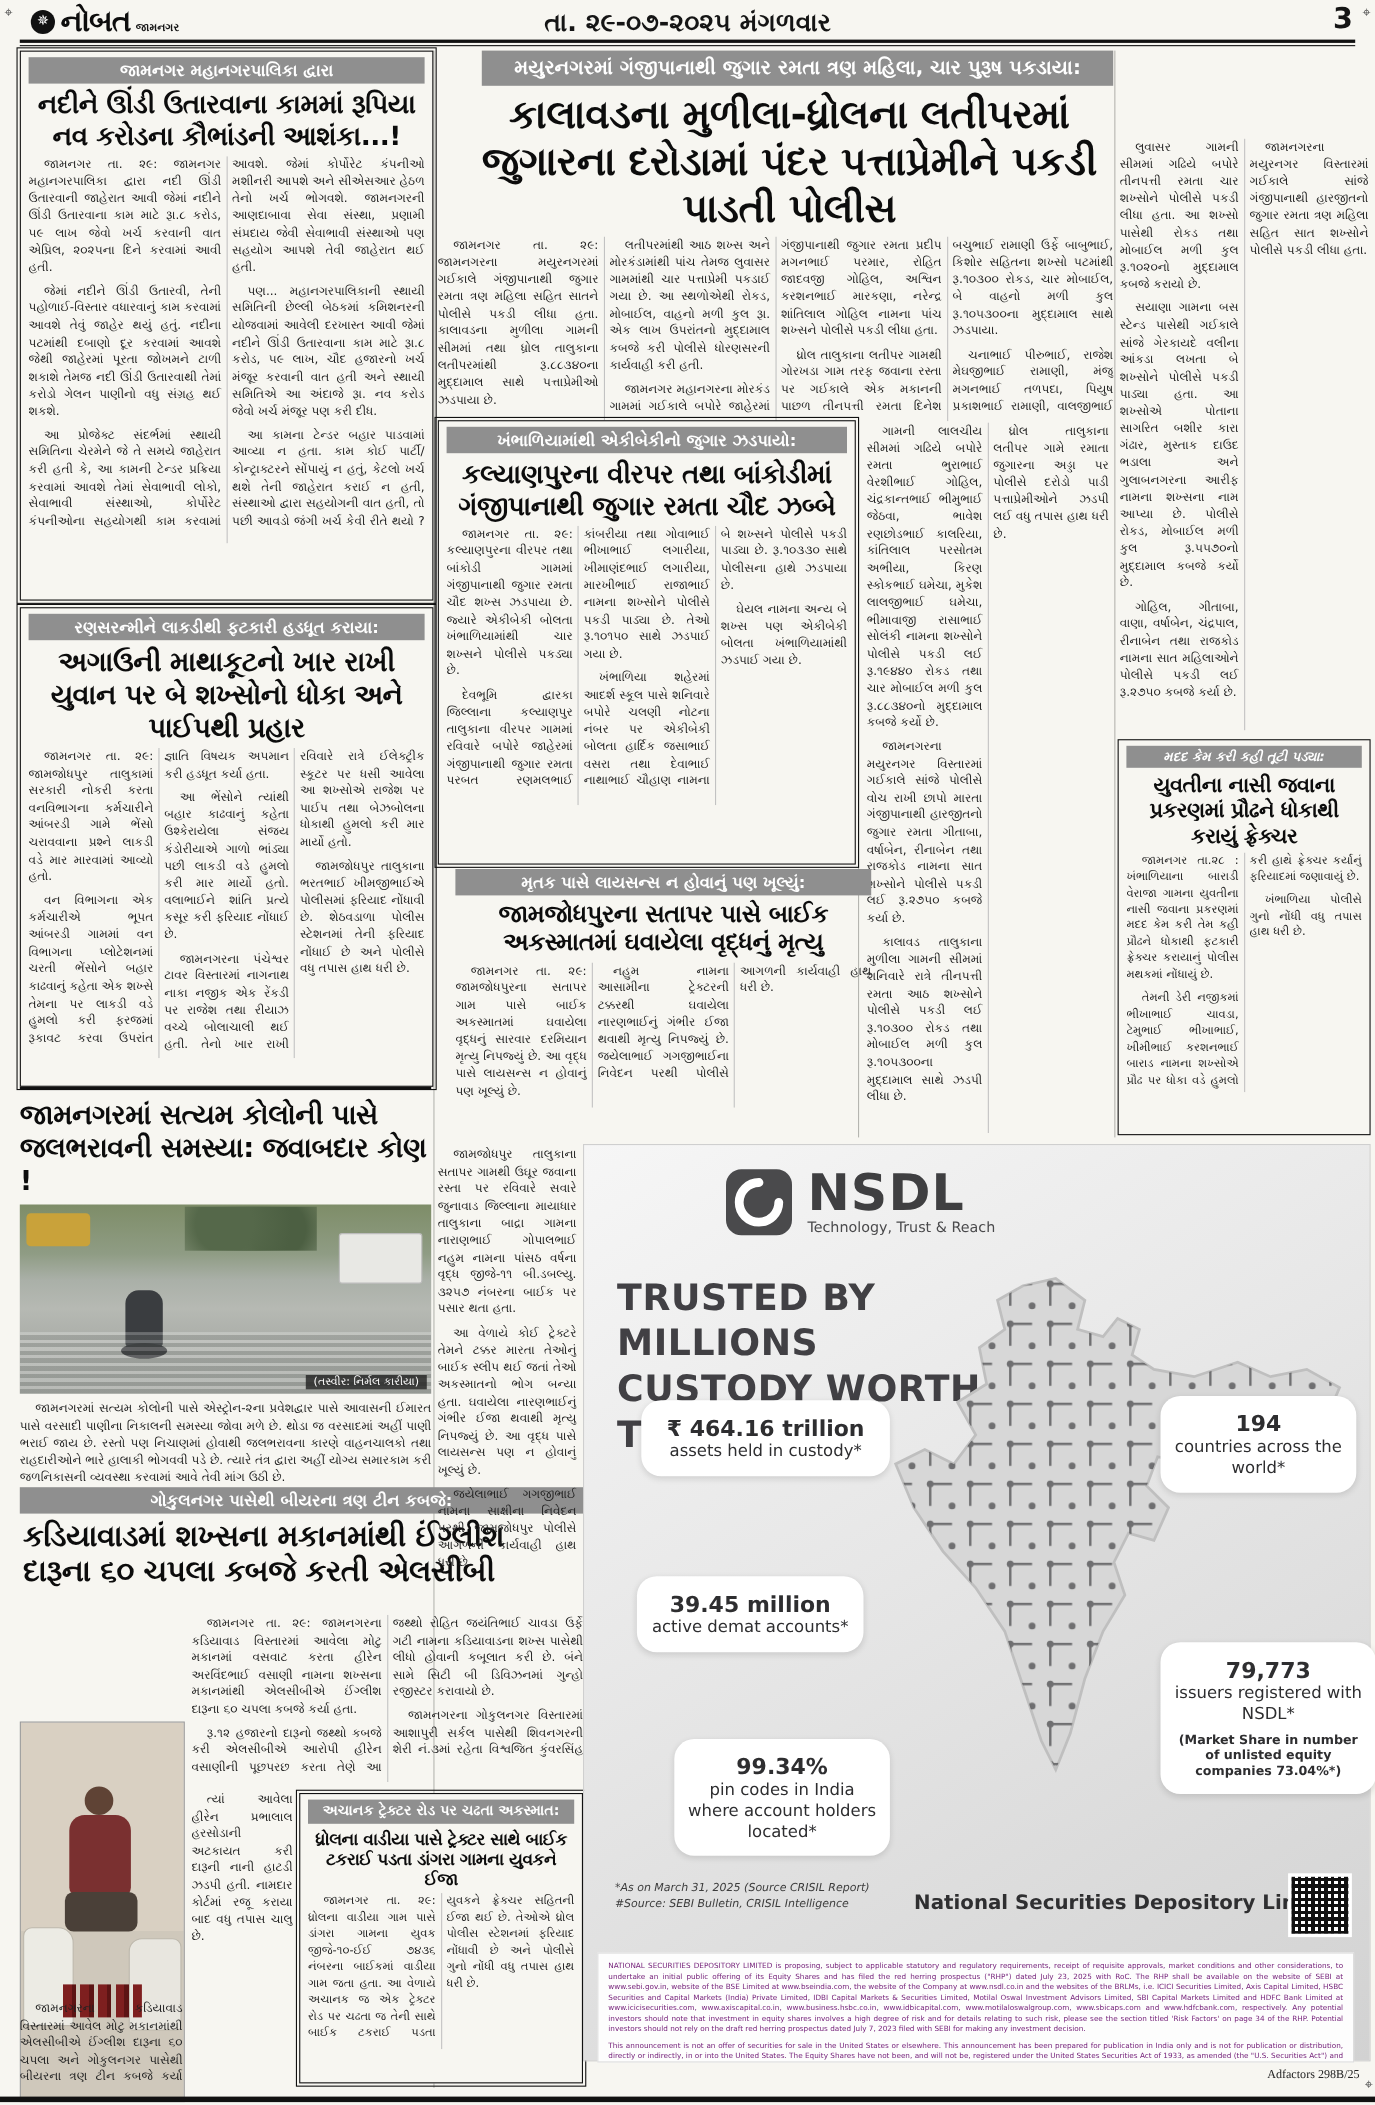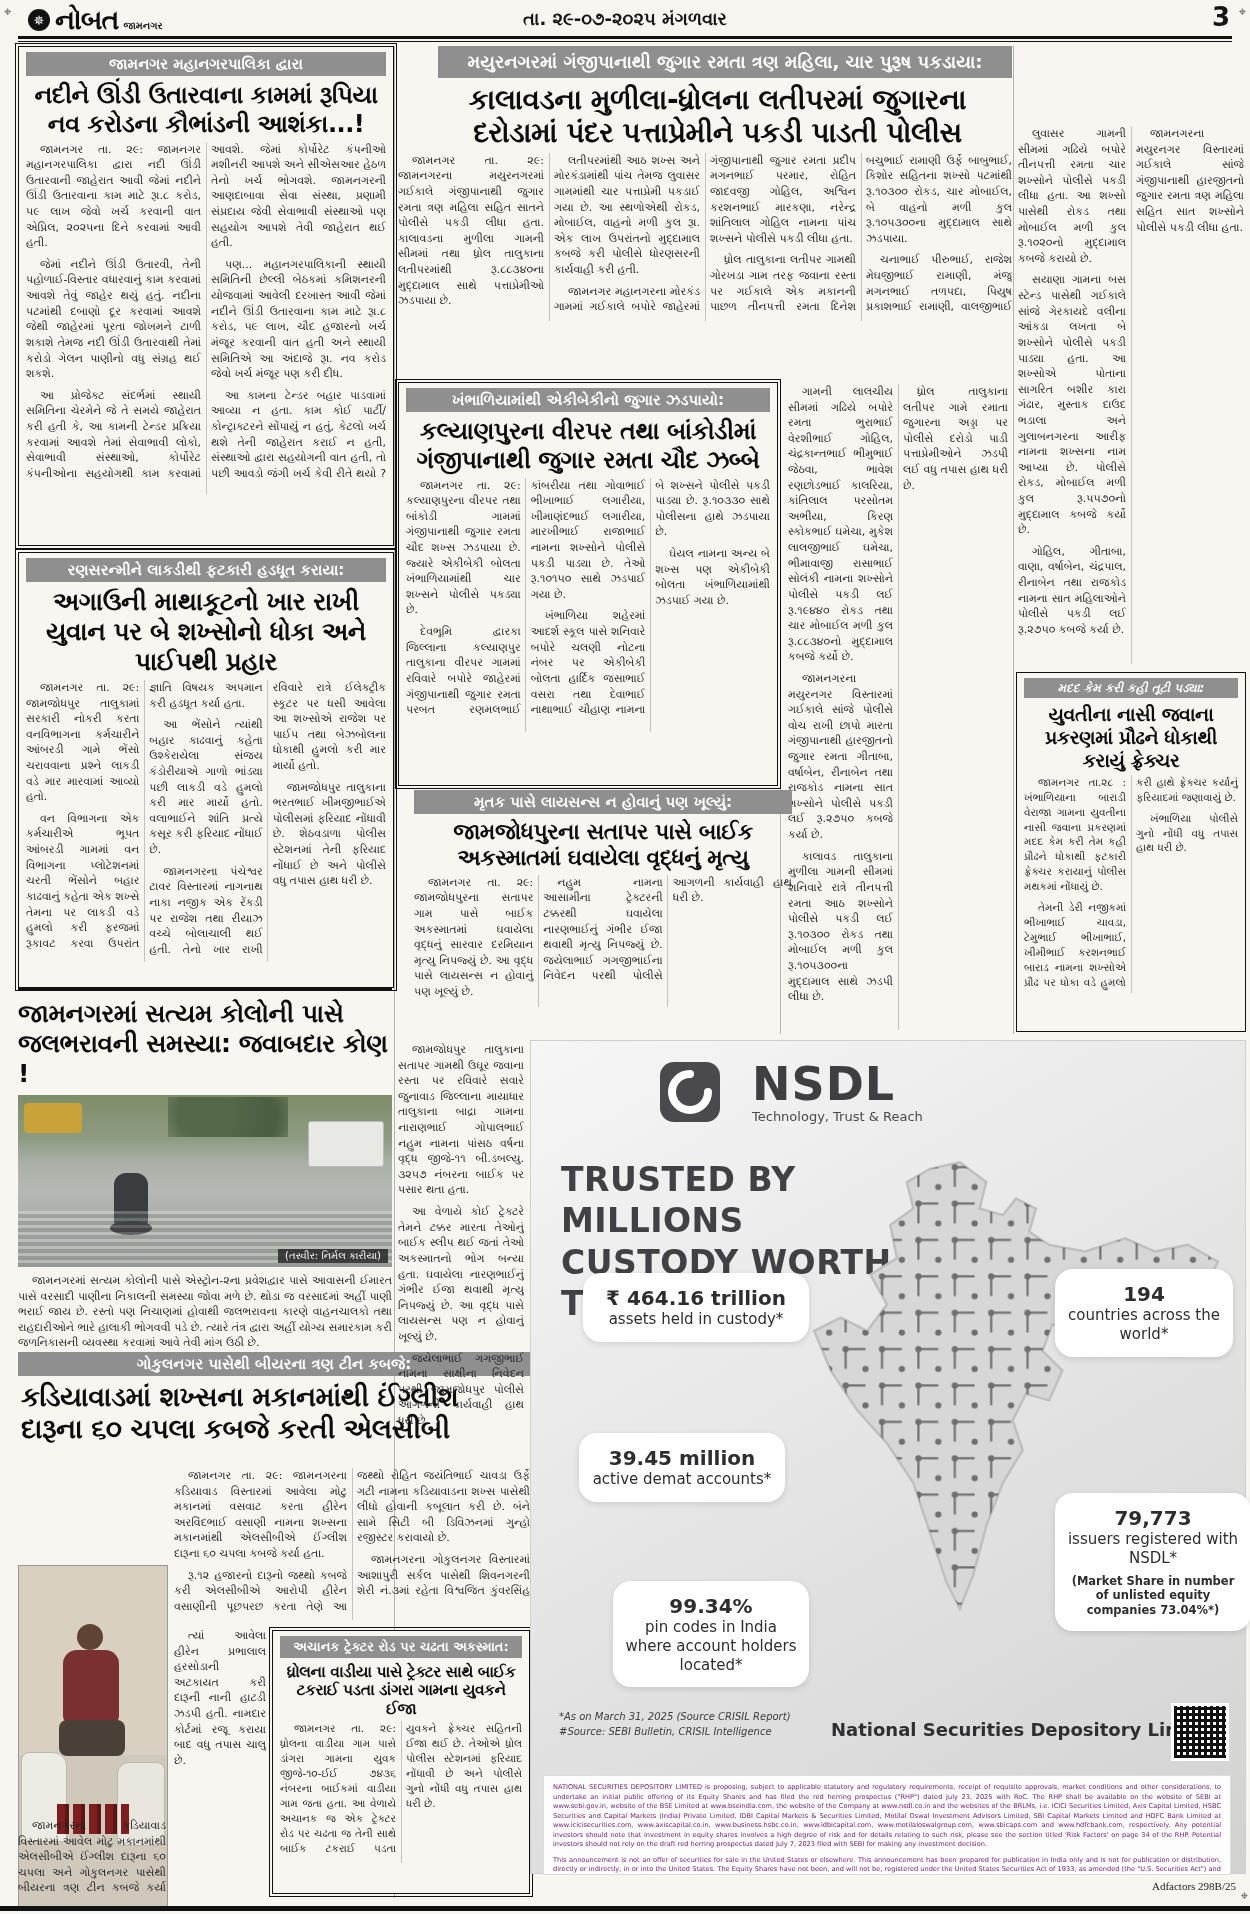--- a/index.html
+++ b/index.html
@@ -5,21 +5,21 @@
   html,body{margin:0;padding:0;background:#e9e7e1;}
   #page{position:relative;width:1250px;height:1914px;background:#f7f6f1;color:#151515;
         font-family:"DejaVu Sans","Liberation Sans",sans-serif;overflow:hidden;}
   .abs{position:absolute;}
   
   .masthead{display:flex;align-items:center;gap:5px;}
   .m-icon{width:22px;height:22px;border-radius:50%;background:#111;color:#fff;display:flex;
           align-items:center;justify-content:center;font-size:13px;}
   .m-name{font-size:27px;font-weight:800;letter-spacing:-1px;color:#0d0d0d;}
   .m-sub{font-size:10px;font-weight:700;margin-top:12px;}
-  .dateline{font-size:18px;font-weight:700;text-align:center;}
+  .dateline{font-size:23px;font-weight:700;text-align:center;}
   .pageno{font-size:26px;font-weight:800;}
   .rule{background:#111;}
   .regmark{color:#555;font-size:13px;}
   
   .kicker{background:#8f8f8f;color:#fff;font-weight:700;text-align:center;padding:3px 4px;
           font-size:15px;line-height:1.2;white-space:nowrap;overflow:hidden;}
   .k-lg{font-size:18px;padding:5px 20px;}
   .hl{font-weight:800;text-align:center;line-height:1.2;letter-spacing:-0.5px;color:#0c0c0c;
       padding:5px 3px 3px;}
   .hl-left{text-align:left;}
@@ -151,21 +151,21 @@
       <div class="kicker" style="font-size:13px;">અચાનક ટ્રેક્ટર રોડ પર ચઢતા અકસ્માત:</div>
       <div class="hl" style="font-size:15.5px;">ધ્રોલના વાડીયા પાસે ટ્રેક્ટર સાથે બાઈક ટકરાઈ પડતા ડાંગરા ગામના યુવકને ઈજા</div>
       <div class="bodytext cols2" style="height:142px;font-size:10.5px;">
         <p>જામનગર તા. ૨૯: ધ્રોલના વાડીયા ગામ પાસે ડાંગરા ગામના યુવક જીજે-૧૦-ઈઈ ૭૪૩૬ નંબરના બાઈકમાં વાડીયા ગામ જતા હતા. આ વેળાયે અચાનક જ એક ટ્રેક્ટર રોડ પર ચઢતા જ તેની સાથે બાઈક ટકરાઈ પડતા યુવકને ફ્રેક્ચર સહિતની ઈજા થઈ છે. તેઓએ ધ્રોલ પોલીસ સ્ટેશનમાં ફરિયાદ નોંધાવી છે અને પોલીસે ગુનો નોંધી વધુ તપાસ હાથ ધરી છે.</p>
       </div>
     </div>
   </div>
 
   <div class="abs" style="left:398px;top:46px;width:614px;height:330px;">
     <div class="kicker k-lg" style="margin-left:40px;">મયુરનગરમાં ગંજીપાનાથી જુગાર રમતા ત્રણ મહિલા, ચાર પુરૂષ પકડાયા:</div>
-    <div class="hl" style="font-size:28px;padding-left:28px;">કાલાવડના મુળીલા-ધ્રોલના લતીપરમાં જુગારના દરોડામાં પંદર પત્તાપ્રેમીને પકડી પાડતી પોલીસ</div>
+    <div class="hl" style="font-size:36px;padding-left:28px;">કાલાવડના મુળીલા-ધ્રોલના લતીપરમાં જુગારના દરોડામાં પંદર પત્તાપ્રેમીને પકડી પાડતી પોલીસ</div>
     <div class="bodytext cols4" style="height:168px;">
       <p>જામનગર તા. ૨૯: જામનગરના મયુરનગરમાં ગઈકાલે ગંજીપાનાથી જુગાર રમતા ત્રણ મહિલા સહિત સાતને પોલીસે પકડી લીધા હતા. કાલાવડના મુળીલા ગામની સીમમાં તથા ધ્રોલ તાલુકાના લતીપરમાંથી રૂ.૮૮૩૪૦ના મુદ્દામાલ સાથે પત્તાપ્રેમીઓ ઝડપાયા છે.</p>
       <p>લતીપરમાંથી આઠ શખ્સ અને મોરકંડામાંથી પાંચ તેમજ લુવાસર ગામમાંથી ચાર પત્તાપ્રેમી પકડાઈ ગયા છે. આ સ્થળોએથી રોકડ, મોબાઈલ, વાહનો મળી કુલ રૂા. એક લાખ ઉપરાંતનો મુદ્દામાલ કબજે કરી પોલીસે ધોરણસરની કાર્યવાહી કરી હતી.</p>
       <p>જામનગર મહાનગરના મોરકંડ ગામમાં ગઈકાલે બપોરે જાહેરમાં ગંજીપાનાથી જુગાર રમતા પ્રદીપ મગનભાઈ પરમાર, રોહિત જાદવજી ગોહિલ, અશ્વિન કરશનભાઈ મારકણા, નરેન્દ્ર શાંતિલાલ ગોહિલ નામના પાંચ શખ્સને પોલીસે પકડી લીધા હતા.</p>
       <p>ધ્રોલ તાલુકાના લતીપર ગામથી ગોરખડા ગામ તરફ જવાના રસ્તા પર ગઈકાલે એક મકાનની પાછળ તીનપત્તી રમતા દિનેશ બચુભાઈ રામાણી ઉર્ફે બાબુભાઈ, કિશોર સહિતના શખ્સો પટમાંથી રૂ.૧૦૩૦૦ રોકડ, ચાર મોબાઈલ, બે વાહનો મળી કુલ રૂ.૧૦૫૩૦૦ના મુદ્દામાલ સાથે ઝડપાયા.</p>
       <p>ચનાભાઈ પીરુભાઈ, રાજેશ મેઘજીભાઈ રામાણી, મંજુ મગનભાઈ તળપદા, પિયુષ પ્રકાશભાઈ રામાણી, વાલજીભાઈ રામાણી નામના શખ્સો રૂ.૩૦૪૦૦ સાથે પોલીસે પકડી લઈ કાલાવડ તાલુકાના મુળીલા ગામે વધુ તપાસ હાથ ધરી છે.</p>
     </div>
   </div>
 
   <div class="abs bodytext cols2" style="left:788px;top:384px;width:220px;height:646px;">
@@ -213,21 +213,21 @@
     <div class="hl" style="font-size:19px;">યુવતીના નાસી જવાના પ્રકરણમાં પ્રૌઢને ધોકાથી કરાયું ફ્રેક્ચર</div>
     <div class="bodytext cols2" style="height:218px;font-size:10.5px;">
       <p>જામનગર તા.૨૮ : ખંભાળિયાના બારાડી વેરાજા ગામના યુવતીના નાસી જવાના પ્રકરણમાં મદદ કેમ કરી તેમ કહી પ્રૌઢને ધોકાથી ફટકારી ફ્રેક્ચર કરાયાનું પોલીસ મથકમાં નોંધાયું છે.</p>
       <p>તેમની ડેરી નજીકમાં ભીખાભાઈ ચાવડા, ટેમુભાઈ ભીખાભાઈ, ખીમીભાઈ કરશનભાઈ બારાડ નામના શખ્સોએ પ્રૌઢ પર ધોકા વડે હુમલો કરી હાથે ફ્રેક્ચર કર્યાનું ફરિયાદમાં જણાવાયું છે.</p>
       <p>ખંભાળિયા પોલીસે ગુનો નોંધી વધુ તપાસ હાથ ધરી છે.</p>
     </div>
   </div>
 
   <div class="abs ad" style="left:530px;top:1040px;width:714px;height:832px;">
 
-    <div class="abs" style="left:128px;top:20px;display:flex;align-items:flex-start;gap:31px;">
+    <div class="abs" style="left:128px;top:20px;display:flex;align-items:flex-end;gap:13px;">
       <svg width="62" height="62" viewBox="0 0 62 62">
         <rect x="1" y="1" width="60" height="60" rx="14" fill="#4a4a4c"></rect>
         <path d="M31 13 a18 18 0 1 0 18 18" stroke="#fff" stroke-width="8" fill="none" stroke-linecap="round"></path>
       </svg>
       <div>
         <div class="nsdl-word">NSDL</div>
         <div class="nsdl-tag">Technology, Trust &amp; Reach</div>
       </div>
     </div>
 

